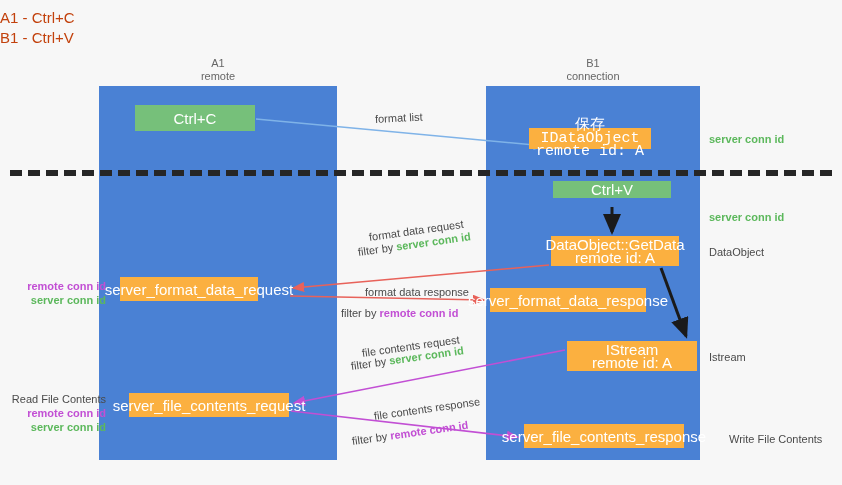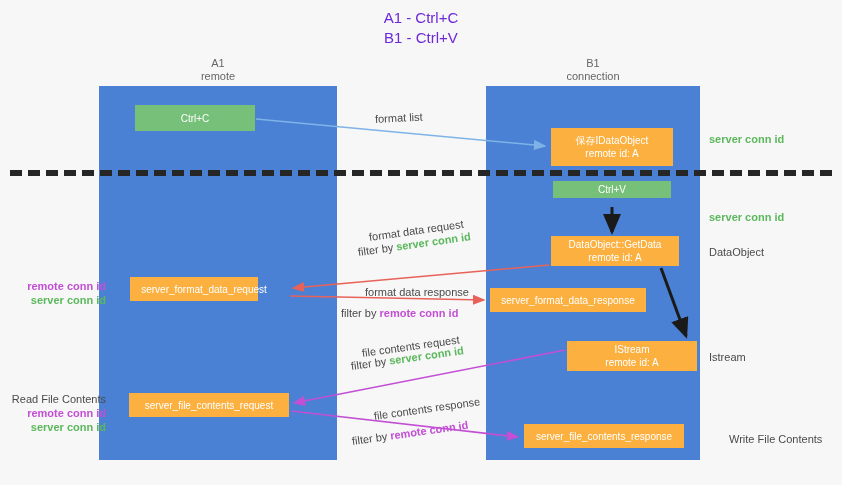--- a/index.html
+++ b/index.html
@@ -10,21 +10,21 @@
     position:relative;
     overflow:hidden;
     color:#4a4a4a;
   }
   #stage{position:absolute;left:0;top:0;width:842px;height:485px;}
   .abs{position:absolute;}
 
   
   #title{
     left:0;top:8px;width:842px;
-    text-align:center;font-size:15px;line-height:20px;color:#6d28d9;
+    font-size:15px;line-height:20px;color:#c2410c;
   }
 
   
   .col-head{
     text-align:center;font-size:11px;line-height:13px;color:#666;
   }
   #head-a1{left:99px;top:57px;width:238px;}
   #head-b1{left:486px;top:57px;width:214px;}
 
   
@@ -34,31 +34,31 @@
 
   
   #divider{
     left:10px;top:170px;width:822px;height:0;
     border-top:6px dashed #262626;
   }
 
   
   .node{
     display:flex;align-items:center;justify-content:center;
-    text-align:center;color:#fff;font-size:10px;line-height:13px;
+    text-align:center;color:#fff;font-size:15px;line-height:13px;
     box-sizing:border-box;padding:2px 4px;
   }
   .node.green{background:#76c07a;}
   .node.orange{background:#fbb040;}
 
   #n-ctrlc{left:135px;top:105px;width:120px;height:26px;}
-  #n-idataobject{left:551px;top:128px;width:122px;height:38px;}
+  #n-idataobject{left:529px;top:128px;width:122px;height:21px;font-family:Liberation Mono, monospace;}
   #n-ctrlv{left:553px;top:181px;width:118px;height:17px;}
   #n-getdata{left:551px;top:236px;width:128px;height:30px;}
-  #n-fmt-req{left:130px;top:277px;width:128px;height:24px;padding-left:24px;}
+  #n-fmt-req{left:120px;top:277px;width:138px;height:24px;padding-left:24px;}
   #n-fmt-resp{left:490px;top:288px;width:156px;height:24px;}
   #n-istream{left:567px;top:341px;width:130px;height:30px;}
   #n-file-req{left:129px;top:393px;width:160px;height:24px;}
   #n-file-resp{left:524px;top:424px;width:160px;height:24px;}
 
   
   .edge-label{font-size:11px;line-height:14px;color:#4a4a4a;white-space:nowrap;}
   .rot-up{transform:rotate(-8deg);transform-origin:left center;}
   .grn{color:#5cb85c;font-weight:bold;}
   .pur{color:#c24fd4;font-weight:bold;}

